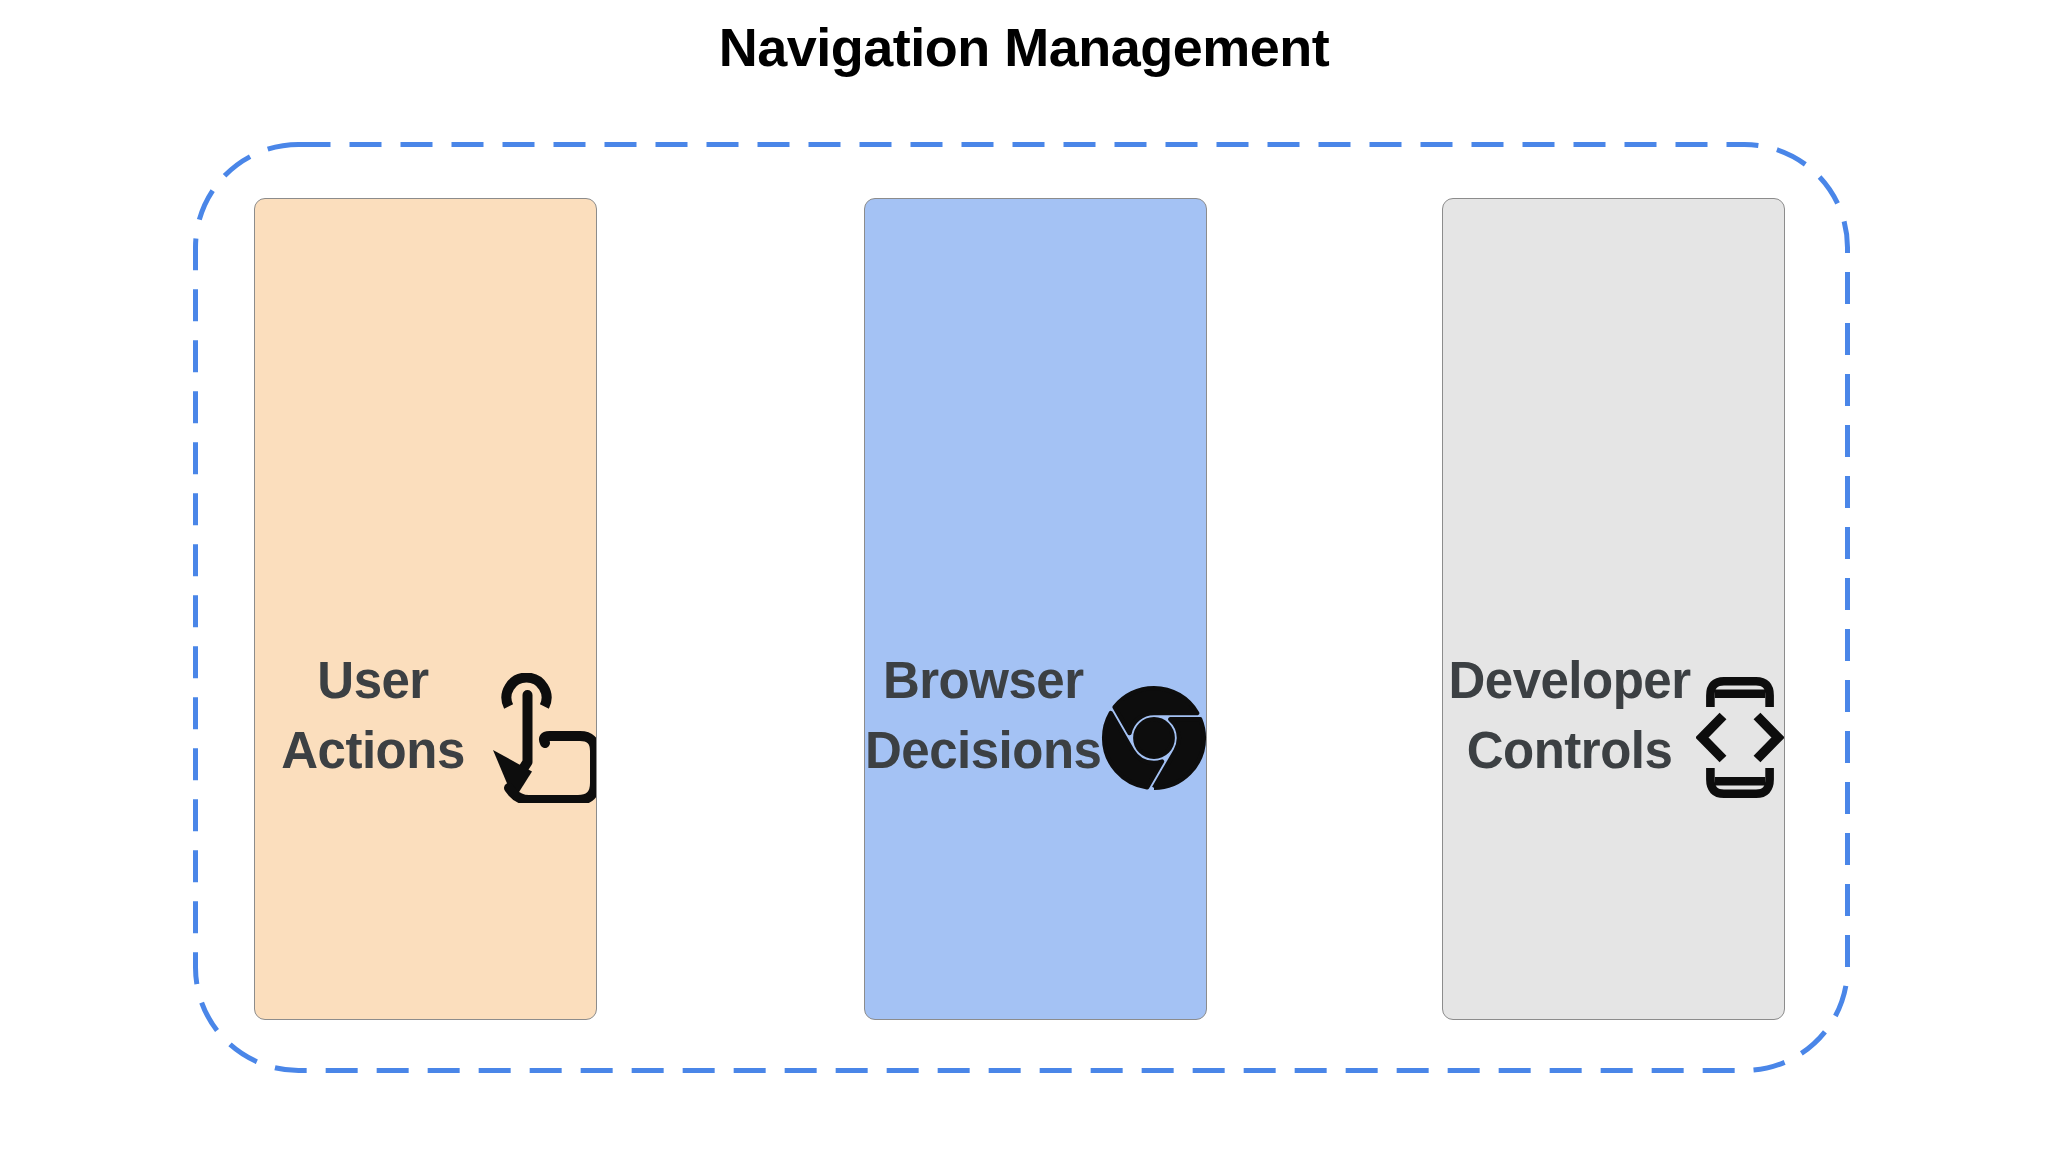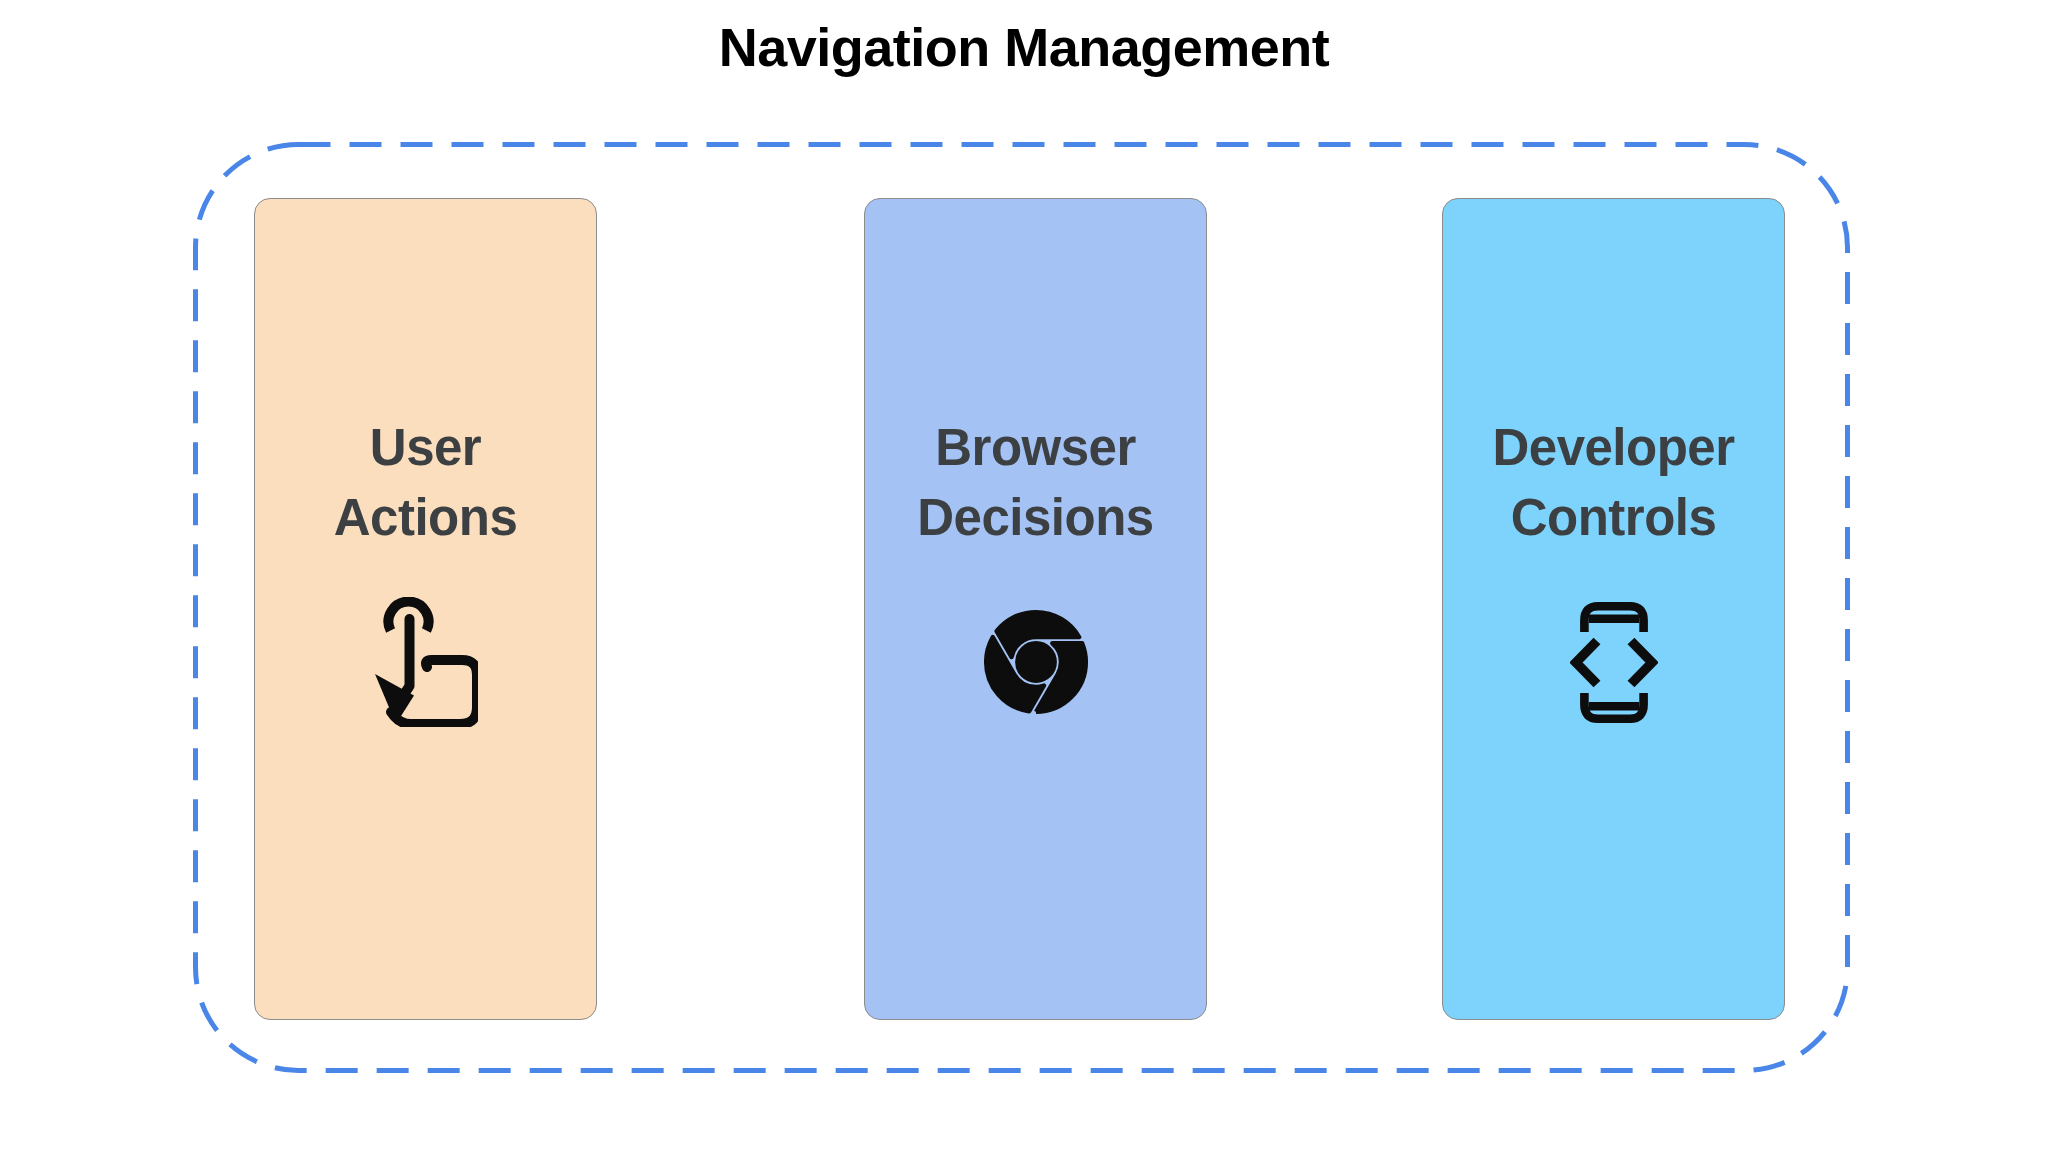--- a/index.html
+++ b/index.html
@@ -39,23 +39,23 @@
     box-sizing: border-box;
     padding: 56px 65px 53px 61px;
     display: flex;
     justify-content: space-between;
     align-items: stretch;
   }
   .card {
     width: 343px;
     box-sizing: border-box;
     border: 1.5px solid #8c8c8c;
-    border-radius: 16px;
+    border-radius: 11px;
     display: flex;
-    flex-direction: column;
+    flex-direction: row;
     align-items: center;
     padding-top: 214px;
   }
   .card-label {
     max-width: 290px;
     text-align: center;
     font-size: 51px;
     line-height: 70px;
     font-weight: 700;
     letter-spacing: -0.5px;
@@ -104,21 +104,21 @@
                    H19.41 C19.79,9.93 20,10.94 20,12 A8,8 0 0 1 12,20
                    M4,12 C4,10.54 4.39,9.18 5.07,8 L8.54,14 C9.24,15.19 10.5,16 12,16
                    C12.45,16 12.88,15.91 13.29,15.77 L10.89,19.91 C7,19.37 4,16.04 4,12
                    M15,12 A3,3 0 0 1 12,15 A3,3 0 0 1 9,12 A3,3 0 0 1 12,9 A3,3 0 0 1 15,12
                    M12,4 C14.96,4 17.54,5.61 18.92,8 H12 C10.06,8 8.45,9.38 8.08,11.21
                    L5.68,7.06 C7.14,5.2 9.43,4 12,4" fill="currentColor" stroke="currentColor" stroke-width="0.7" stroke-linejoin="round"></path>
         </svg>
       </div>
     </div>
 
-    <div class="card" style="background-color: #7dd3fc;">
+    <div class="card" style="background-color: #e5e5e5;">
       <div class="card-label">Developer Controls</div>
       <div class="card-icon-box">
         <svg class="icon" width="88" height="121" viewBox="0 0 44 60.5" xmlns="http://www.w3.org/2000/svg" aria-hidden="true">
           <path d="M7.2,15 V9.2 Q7.2,2.15 14,2.15 H30 Q36.8,2.15 36.8,9.2 V15" fill="none" stroke="currentColor" stroke-width="4.3"></path>
           <path d="M9.4,8.35 H34.6" fill="none" stroke="currentColor" stroke-width="4.3"></path>
           <path d="M7.2,45.5 V51.3 Q7.2,58.35 14,58.35 H30 Q36.8,58.35 36.8,51.3 V45.5" fill="none" stroke="currentColor" stroke-width="4.3"></path>
           <path d="M9.4,52.15 H34.6" fill="none" stroke="currentColor" stroke-width="4.3"></path>
           <path d="M13.5,19.5 L3,30.25 L13.5,41" fill="none" stroke="currentColor" stroke-width="4.8" stroke-linejoin="miter"></path>
           <path d="M30.5,19.5 L41,30.25 L30.5,41" fill="none" stroke="currentColor" stroke-width="4.8" stroke-linejoin="miter"></path>
         </svg>

